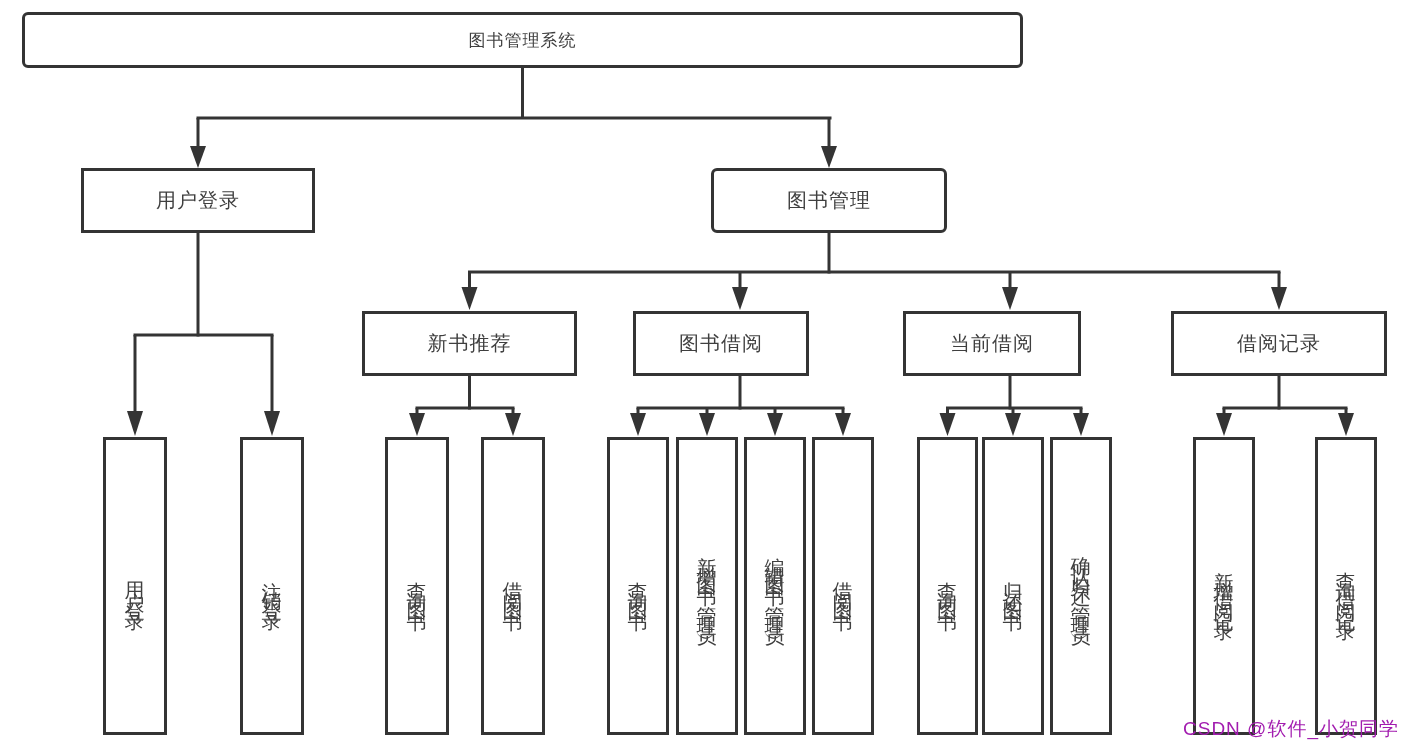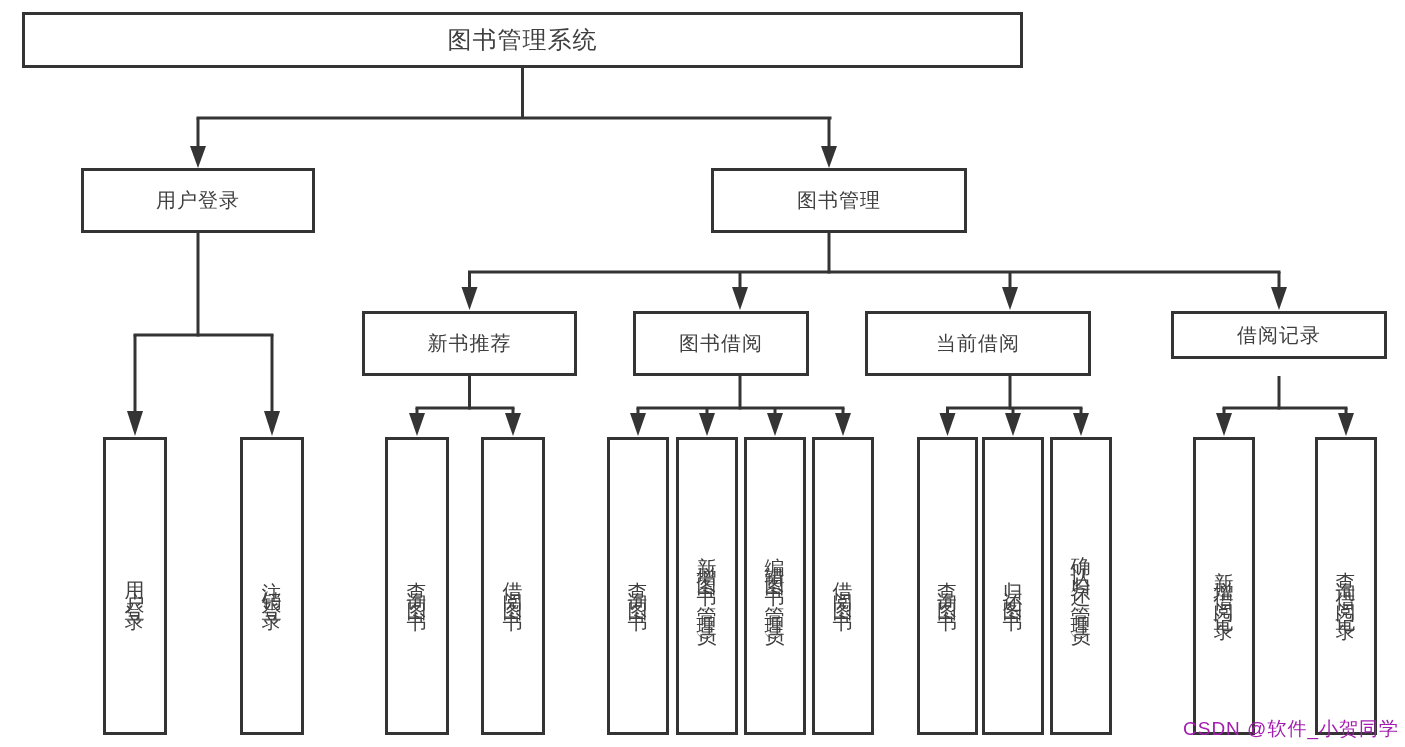--- a/index.html
+++ b/index.html
@@ -30,21 +30,22 @@
     display: flex;
     align-items: center;
     justify-content: center;
     text-align: center;
   }
   .h-box {
     font-size: 20px;
     letter-spacing: 1px;
   }
   .h-box.root-box {
-    font-size: 24px;
+    font-size: 17px;
+    border-radius: 6px;
   }
   .v-box span {
     writing-mode: vertical-rl;
     text-orientation: mixed;
     font-size: 20px;
     letter-spacing: 10px;
     line-height: 1;
     white-space: nowrap;
   }
   .watermark {
@@ -124,34 +125,34 @@
     <polygon fill="#343434" stroke="none" points="1338,413 1354,413 1346,436"></polygon>
   </svg>
 
   <div class="box h-box root-box" style="left:22px; top:12px; width:1001px; height:56px;">
     <span>图书管理系统</span>
   </div>
 
   <div class="box h-box" style="left:81px; top:168px; width:234px; height:65px;">
     <span>用户登录</span>
   </div>
-  <div class="box h-box" style="left:711px; top:168px; width:256px; height:65px;">
+  <div class="box h-box" style="left:711px; top:168px; width:236px; height:65px;border-radius:6px;">
     <span>图书管理</span>
   </div>
 
   <div class="box h-box" style="left:362px; top:311px; width:215px; height:65px;align-items:center;">
     <span>新书推荐</span>
   </div>
   <div class="box h-box" style="left:633px; top:311px; width:176px; height:65px;">
     <span>图书借阅</span>
   </div>
-  <div class="box h-box" style="left:865px; top:311px; width:226px; height:65px;font-family:Liberation Serif, serif;">
+  <div class="box h-box" style="left:903px; top:311px; width:178px; height:65px;font-family:Liberation Serif, serif;">
     <span>当前借阅</span>
   </div>
-  <div class="box h-box" style="left:1171px; top:311px; width:216px; height:48px;font-family:Liberation Mono, monospace;">
+  <div class="box h-box" style="left:1171px; top:311px; width:216px; height:65px;font-family:Liberation Mono, monospace;">
     <span>借阅记录</span>
   </div>
 
   <div class="box v-box" style="left:103px; top:437px; width:64px; height:298px;">
     <span>用户登录</span>
   </div>
   <div class="box v-box" style="left:240px; top:437px; width:64px; height:298px;">
     <span>注销登录</span>
   </div>
 

